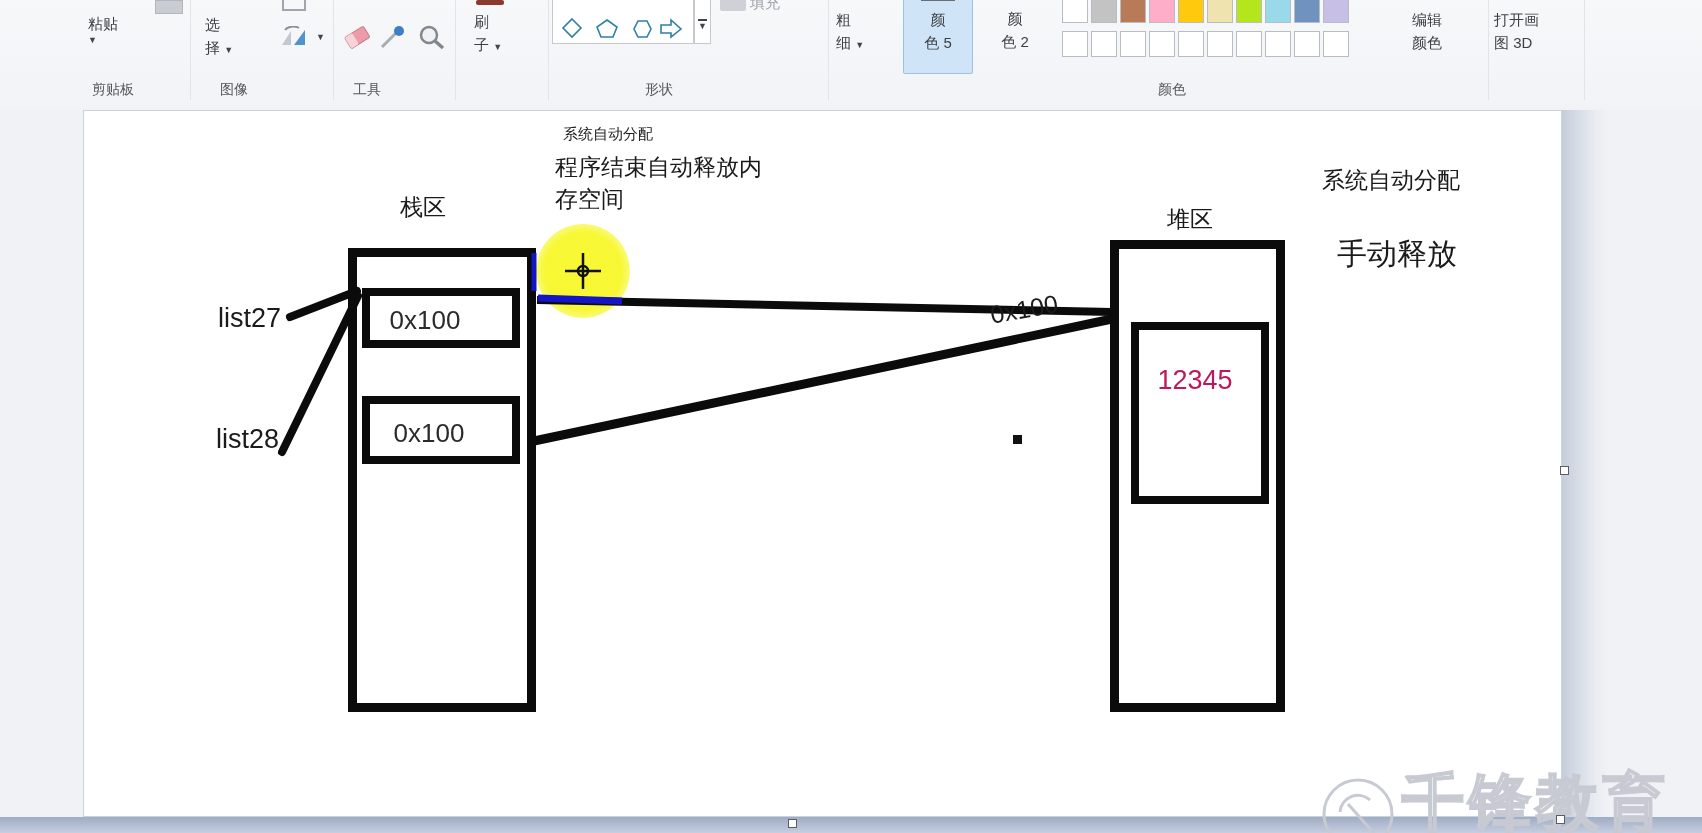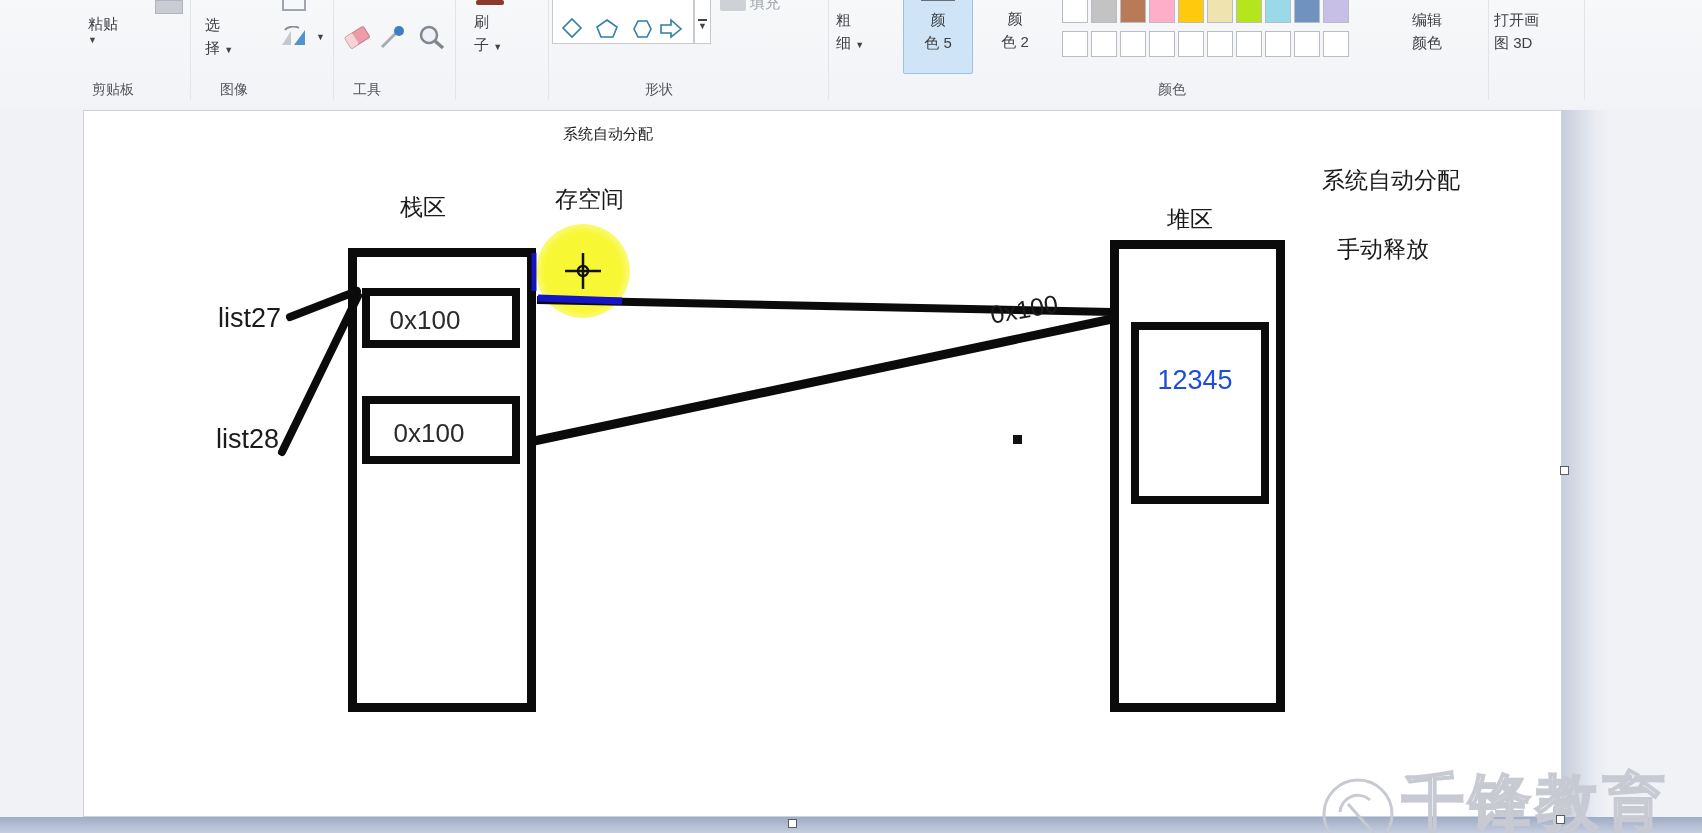--- a/index.html
+++ b/index.html
@@ -208,31 +208,32 @@
       <line x1="538" y1="298" x2="622" y2="301" stroke-width="7"></line>
     </g>
     <g stroke="#111" stroke-width="2.5" fill="none">
       <line x1="583" y1="253" x2="583" y2="289"></line>
       <line x1="565" y1="271" x2="601" y2="271"></line>
       <circle cx="583" cy="271" r="5"></circle>
     </g>
   </svg>
 
   <div class="ctext" style="left:563px;top:125px;font-size:15px">系统自动分配</div>
+  <div class="ctext" style="left:555px;top:152px;font-size:23px">程序结束自动释放内</div>
   <div class="ctext" style="left:555px;top:184px;font-size:23px">存空间</div>
   <div class="ctext" style="left:400px;top:192px;font-size:23px">栈区</div>
   <div class="ctext" style="left:1167px;top:204px;font-size:23px">堆区</div>
   <div class="ctext" style="left:1322px;top:165px;font-size:23px">系统自动分配</div>
-  <div class="ctext" style="left:1337px;top:234px;font-size:23px">手动释放</div>
+  <div class="ctext" style="left:1337px;top:234px;font-size:30px">手动释放</div>
   <div class="ctext" style="left:218px;top:303px;font-size:27px">list27</div>
   <div class="ctext" style="left:216px;top:424px;font-size:27px">list28</div>
   <div class="ctext" style="left:370px;top:305px;width:110px;text-align:center;font-size:26px;color:#2b2b2b">0x100</div>
   <div class="ctext" style="left:374px;top:418px;width:110px;text-align:center;font-size:26px;color:#2b2b2b">0x100</div>
   <div class="ctext" style="left:990px;top:295px;font-size:25px;transform:rotate(-10deg)">0x100</div>
-  <div class="ctext" style="left:1140px;top:365px;width:110px;text-align:center;font-size:27px;color:#1d4ed8">12345</div>
+  <div class="ctext" style="left:1140px;top:365px;width:110px;text-align:center;font-size:27px;color:#be185d">12345</div>
 
   <div class="wm">
     <svg width="84" height="66" style="margin-top:6px">
       <g fill="none" stroke="#c7cad2" stroke-width="3">
         <circle cx="40" cy="40" r="34"></circle>
         <path d="M22 38 A18 18 0 0 1 52 26"></path>
         <path d="M30 30 L62 66"></path>
       </g>
     </svg>
     <span class="wmtext">千锋教育</span>

